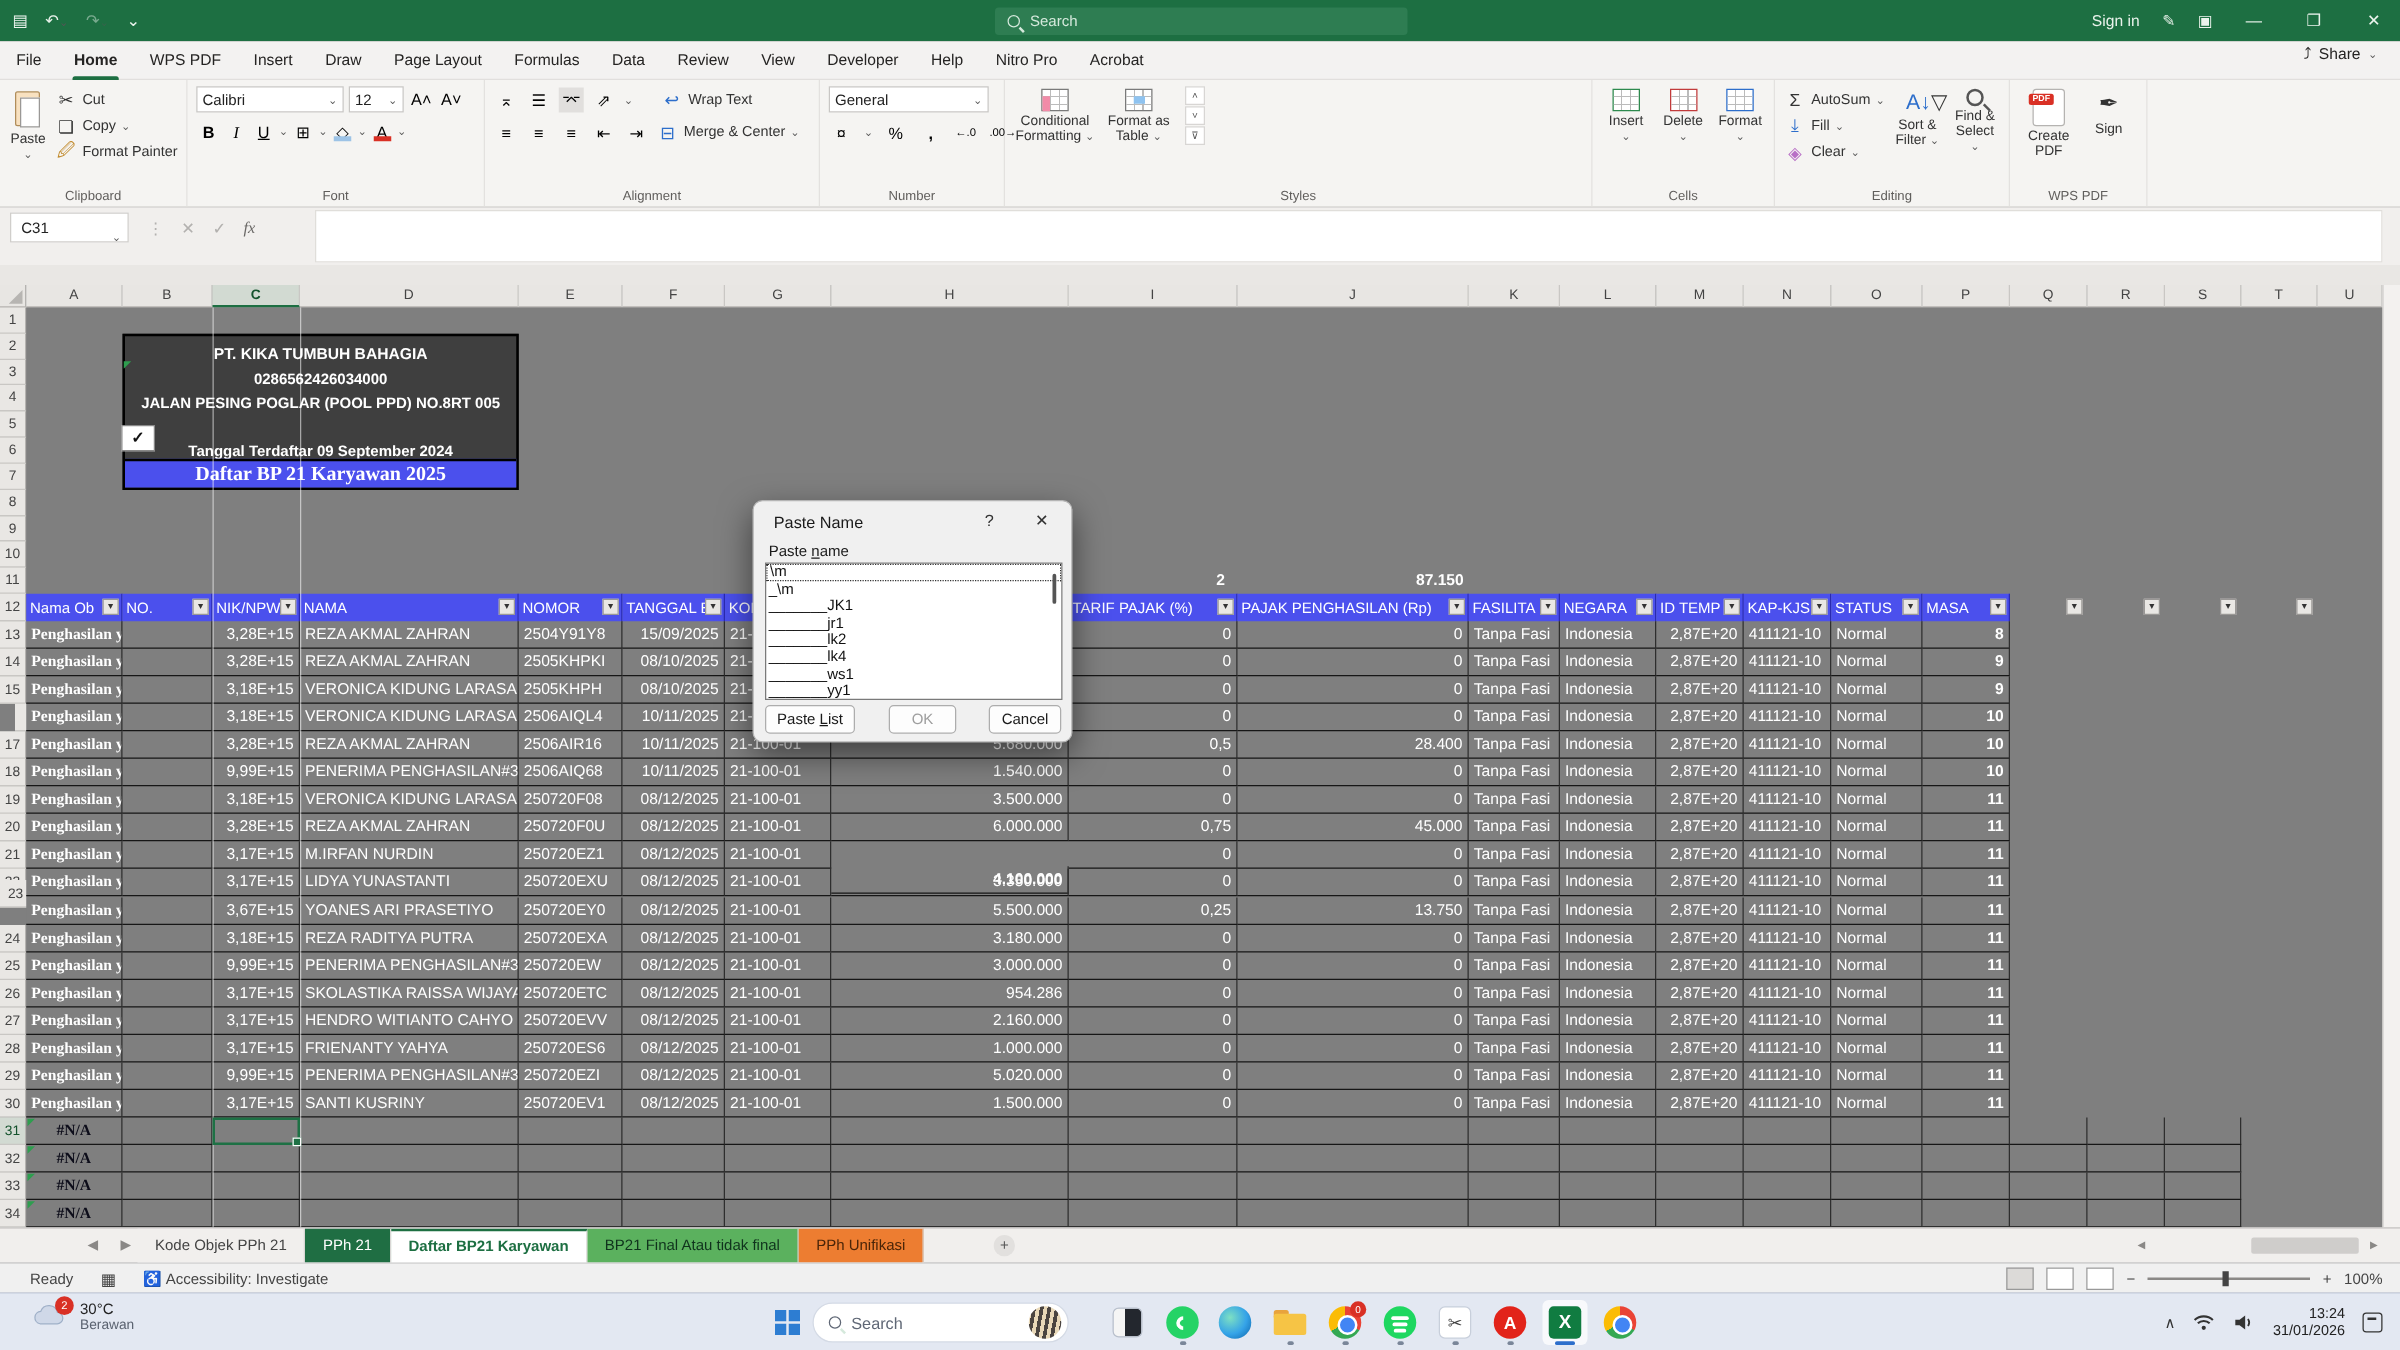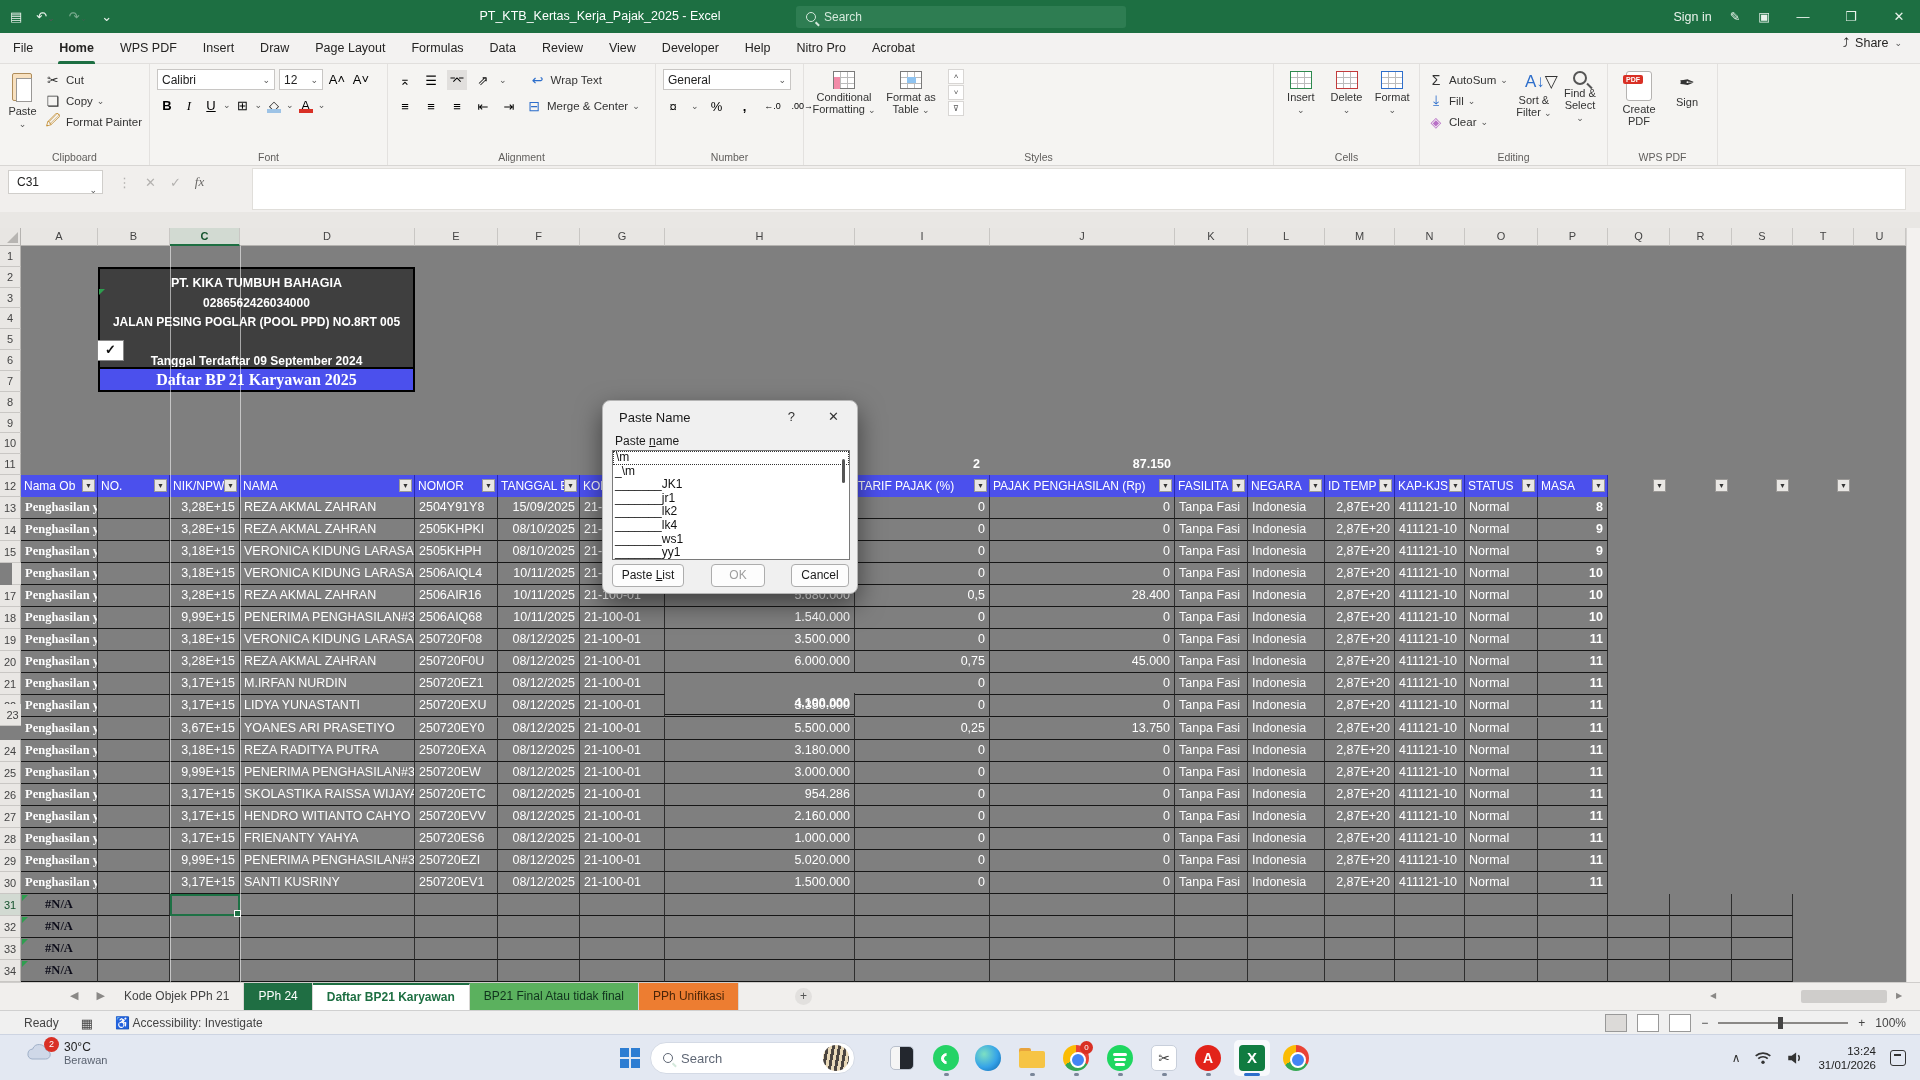--- a/index.html
+++ b/index.html
@@ -161,21 +161,20 @@
 
 <div id="stage">
 
   <div id="titlebar" class="abs">
     <div class="qa">
       <span class="g">▤</span>
       <span class="g">↶<span class="chev">⌄</span></span>
       <span class="g dis">↷<span class="chev">⌄</span></span>
       <span class="g">⌄</span>
     </div>
-    <div id="tb-title">PT_KTB_Kertas_Kerja_Pajak_2025 - Excel</div>
     <div id="tb-search">
       <span class="lens"></span>
       <span>Search</span>
     </div>
     <div id="tb-right">
       <span>Sign in</span>
       <span>✎</span>
       <span>▣</span>
       <span class="winbtn">—</span>
       <span class="winbtn">❐</span>
@@ -905,21 +904,21 @@
     <div class="dlg-btn" style="left:188px; width:58px;">Cancel</div>
   </div>
 
   <div id="tabsbar" class="abs">
     <div id="tabnav">
       <span>◀</span>
       <span>▶</span>
     </div>
     <div id="sheettabs">
         <div class="stab plain">Kode Objek PPh 21</div>
-        <div class="stab darkgreen">PPh 24</div>
+        <div class="stab darkgreen">PPh 21</div>
         <div class="stab active">Daftar BP21 Karyawan</div>
         <div class="stab green">BP21 Final Atau tidak final</div>
         <div class="stab orange">PPh Unifikasi</div>
       </div>
     <div id="addtab">+</div>
     <div id="hscroll">
       <span class="sbtn" style="left:0; top:5px;">◀</span>
       <span class="sthumb" style="left:95px; top:4px; width:86px; height:13px;"></span>
       <span class="sbtn" style="right:0; top:5px;">▶</span>
     </div>

